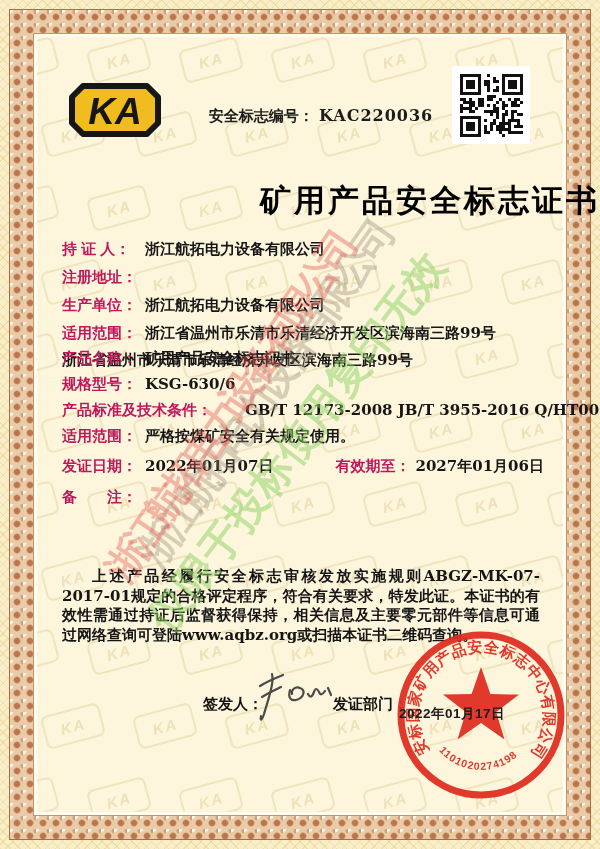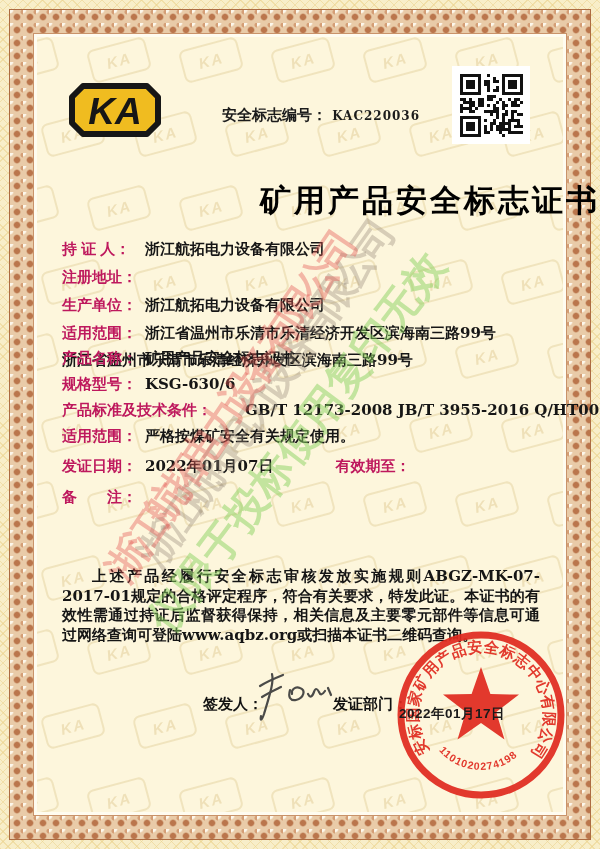--- a/index.html
+++ b/index.html
@@ -41,21 +41,21 @@
   #wm-green{left:297px;top:442px;transform:translate(-50%,-50%) rotate(-53deg);
     font-size:42px;letter-spacing:0px;color:rgba(138,210,96,.50);}
 
   .abs{position:absolute;z-index:2;}
 
   
   #ka-badge{left:68px;top:82px;width:94px;height:56px;}
   #serial-line{left:0;top:106px;width:600px;text-align:center;padding-left:42px;
     box-sizing:border-box;font-family:"DejaVu Serif",serif;font-size:15px;color:#1c1c1c;
     font-weight:600;}
-  #serial-line .serial-value{font-size:12px;letter-spacing:1px;font-weight:600;}
+  #serial-line .serial-value{font-size:16px;letter-spacing:1px;font-weight:600;}
   #qr-box{left:452px;top:66px;width:78px;height:78px;background:#ffffff;
     display:flex;align-items:center;justify-content:center;}
 
   
   #cert-title{left:0;top:180px;width:600px;text-align:right;
     font-family:"DejaVu Serif",serif;font-weight:bold;font-size:31px;color:#000000;
     letter-spacing:3px;}
 
   
   .row{position:absolute;left:62px;z-index:2;display:flex;align-items:baseline;}
@@ -344,20 +344,21 @@
   </div>
   <div class="row" id="row-7">
     <span class="lbl">适用范围：</span>
     <span class="val">严格按煤矿安全有关规定使用。</span>
   </div>
 
   <div class="row" id="row-dates">
     <span class="lbl">发证日期：</span>
     <span class="val">2022年01月07日</span>
     <span class="lbl" id="expiry-label">有效期至：</span>
+    <span class="val">2027年01月06日</span>
   </div>
 
   <div class="row" id="row-remark">
     <span class="lbl">备　　注：</span>
     <span class="val"></span>
   </div>
 
   <div class="abs" id="body-par">上述产品经履行安全标志审核发放实施规则ABGZ-MK-07-2017-01规定的合格评定程序，符合有关要求，特发此证。本证书的有效性需通过持证后监督获得保持，相关信息及主要零元部件等信息可通过网络查询可登陆www.aqbz.org或扫描本证书二维码查询。</div>
 
 

